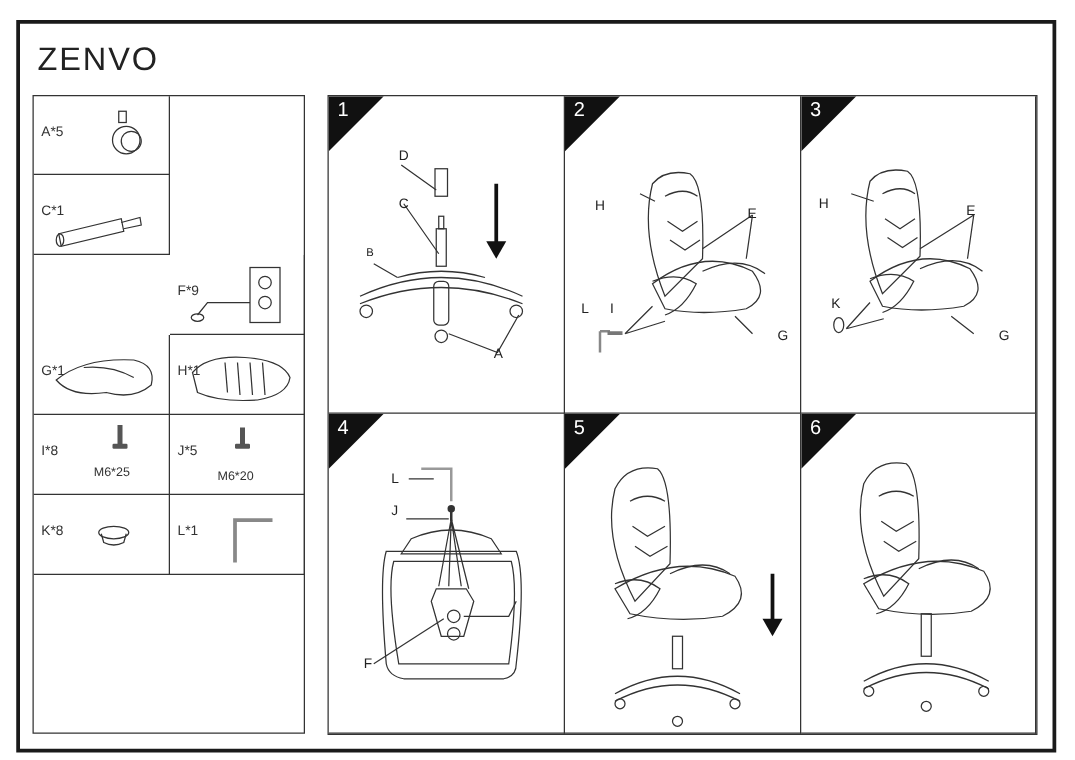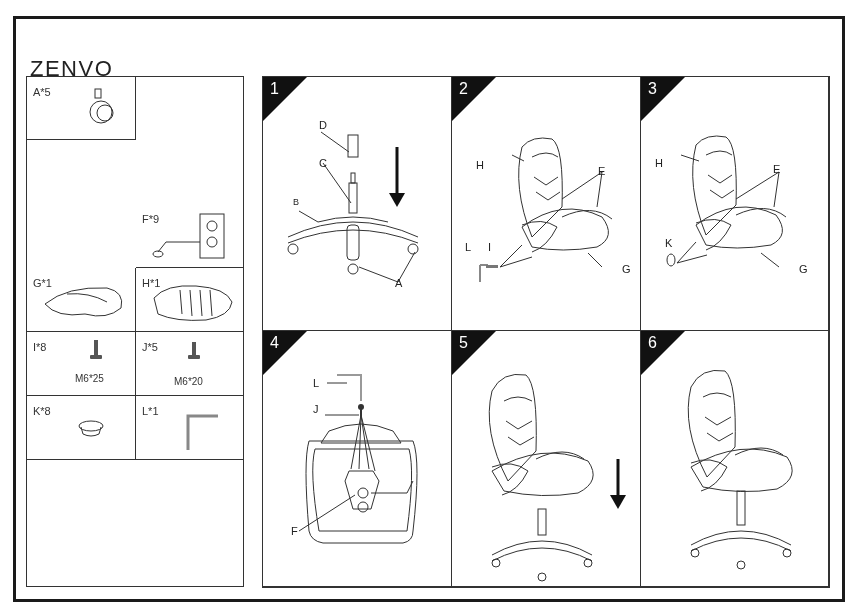--- a/index.html
+++ b/index.html
@@ -1,21 +1,21 @@
 <!DOCTYPE html>
 <html><head>
 <meta charset="utf-8">
 <style>
   html,body{margin:0;padding:0;background:#fff;}
   body{width:860px;height:608px;position:relative;overflow:hidden;font-family:"Liberation Sans",sans-serif;color:#222;}
   .frame{position:absolute;left:13px;top:16px;width:826px;height:580px;border:3px solid #1a1a1a;box-sizing:content-box;}
-  .brand{position:absolute;left:30px;top:32px;font-size:22px;letter-spacing:1.5px;color:#222;font-weight:400;margin-top:24px;}
+  .brand{position:absolute;left:30px;top:32px;font-size:26px;letter-spacing:1.5px;color:#222;font-weight:400;}
   .parts{position:absolute;left:26px;top:76px;width:216px;height:509px;border:1.5px solid #333;}
   .pcell{position:absolute;border-right:1.5px solid #333;border-bottom:1.5px solid #333;box-sizing:border-box;}
-  .plabel{position:absolute;left:6px;top:9px;font-size:11px;color:#333;}
+  .plabel{position:absolute;left:6px;top:23px;font-size:11px;color:#333;}
   .pspec{position:absolute;font-size:10px;color:#333;}
   .steps{position:absolute;left:262px;top:76px;width:566px;height:510px;border:1.5px solid #333;}
   .step{position:absolute;box-sizing:border-box;border-right:1.5px solid #333;border-bottom:1.5px solid #333;overflow:hidden;}
   .tri{position:absolute;left:0;top:0;width:0;height:0;border-top:44px solid #111;border-right:44px solid transparent;}
   .num{position:absolute;left:7px;top:3px;color:#fff;font-size:16px;}
   .lbl{position:absolute;font-size:11px;color:#222;}
   svg{position:absolute;left:0;top:0;}
   .ln{stroke:#333;fill:none;stroke-width:1;}
 </style>
 </head>
@@ -28,20 +28,28 @@
 
   <div class="pcell" style="left:0;top:0;width:109px;height:63px">
     <span class="plabel">A*5</span>
     <svg width="108" height="62">
         <rect x="68" y="12" width="6" height="9" class="ln"></rect>
         <circle cx="74" cy="35" r="11" class="ln"></circle>
         <circle cx="78" cy="36" r="8" class="ln"></circle>
       </svg>
   </div>
 
+  <div class="pcell" style="left:0;top:63px;width:109px;height:64px">
+    <span class="plabel">C*1</span>
+    <svg width="108" height="62">
+        <path d="M20 47 L70 35 L72 45 L22 57 Z" class="ln"></path>
+        <path d="M70 38 L85 34 L86 40 L72 43" class="ln"></path>
+        <ellipse cx="21" cy="52" rx="3" ry="5" class="ln"></ellipse>
+      </svg>
+  </div>
 
   <div class="pcell" style="left:109px;top:127px;width:108px;height:64px">
     <span class="plabel">F*9</span>
     <svg width="108" height="62">
         <rect x="64" y="10" width="24" height="44" class="ln"></rect>
         <circle cx="76" cy="22" r="5" class="ln"></circle>
         <circle cx="76" cy="38" r="5" class="ln"></circle>
         <path d="M64 38 L30 38 L22 48" class="ln"></path>
         <ellipse cx="22" cy="50" rx="5" ry="3" class="ln"></ellipse>
       </svg>

